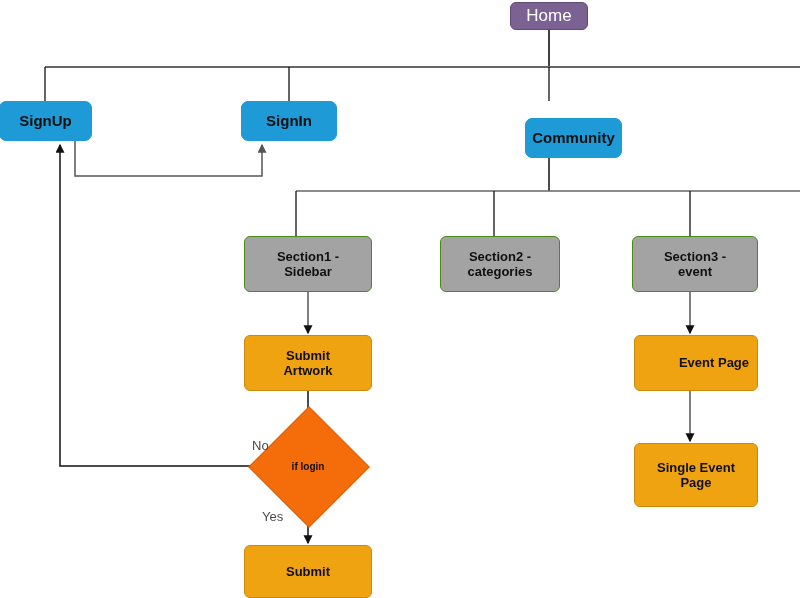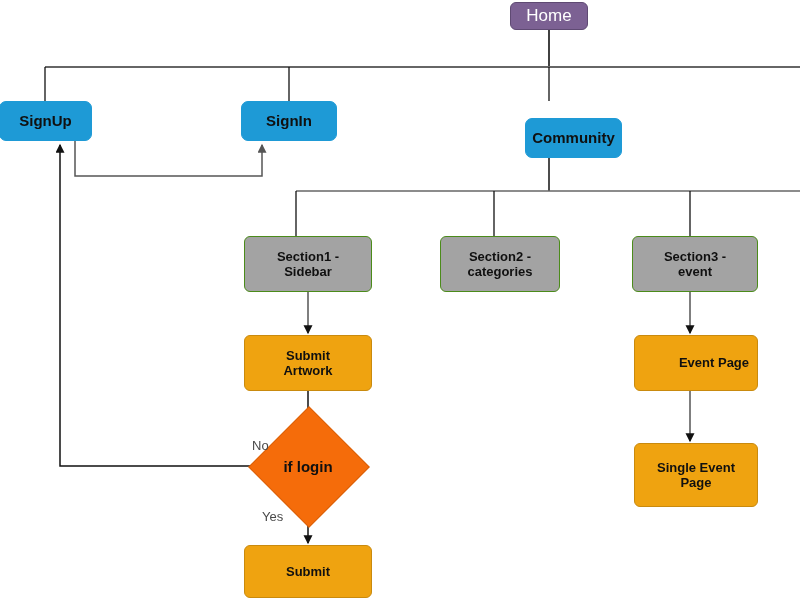--- a/index.html
+++ b/index.html
@@ -68,21 +68,21 @@
     height: 84px;
     background: #f56c0a;
     border: 1px solid #d85f08;
     transform: rotate(45deg);
     z-index: 3;
     position: absolute;
   }
   .diamond-label {
     position: absolute;
     z-index: 4;
-    font-size: 15px;
+    font-size: 10px;
     font-weight: bold;
     color: #101010;
     display: flex;
     align-items: center;
     justify-content: center;
     text-align: center;
   }
   .edge-label {
     position: absolute;
     z-index: 4;

